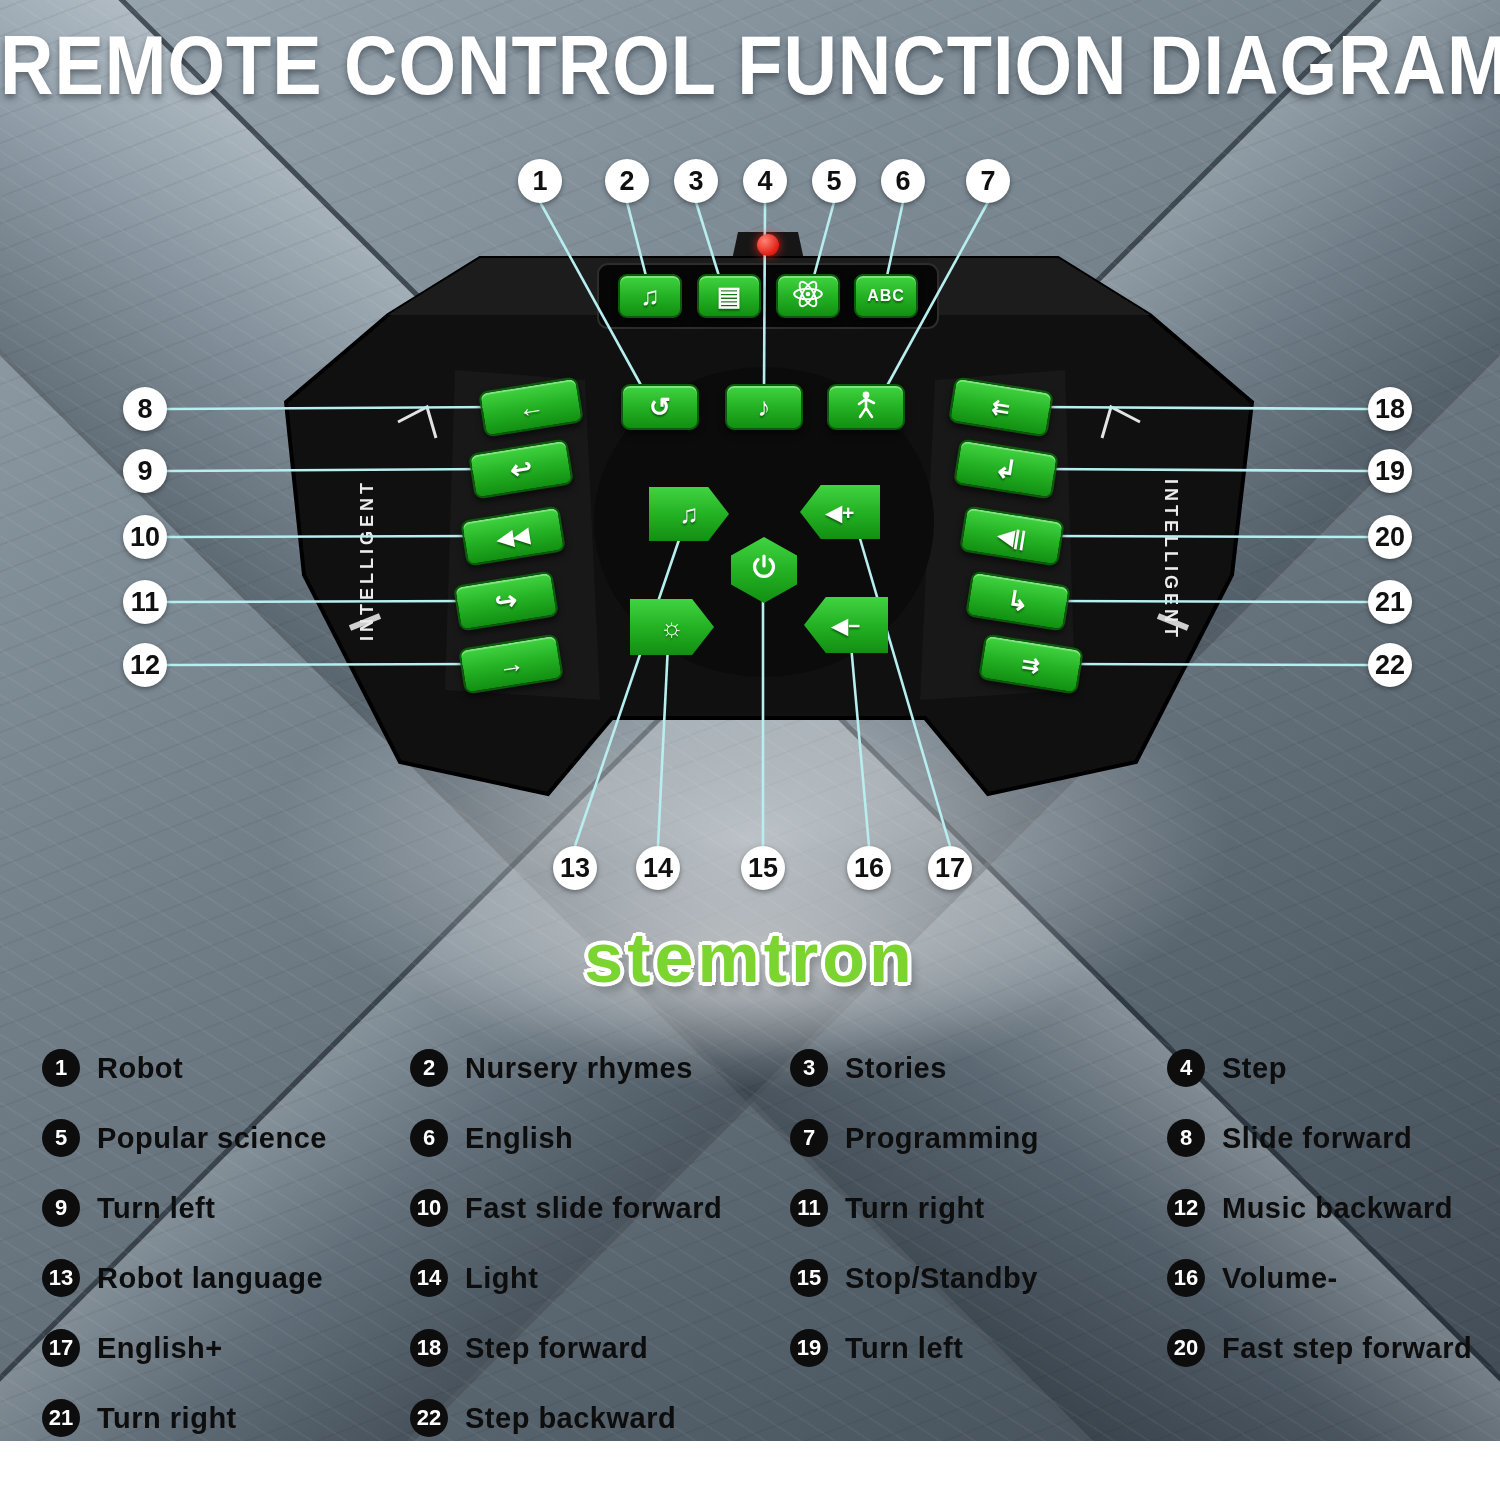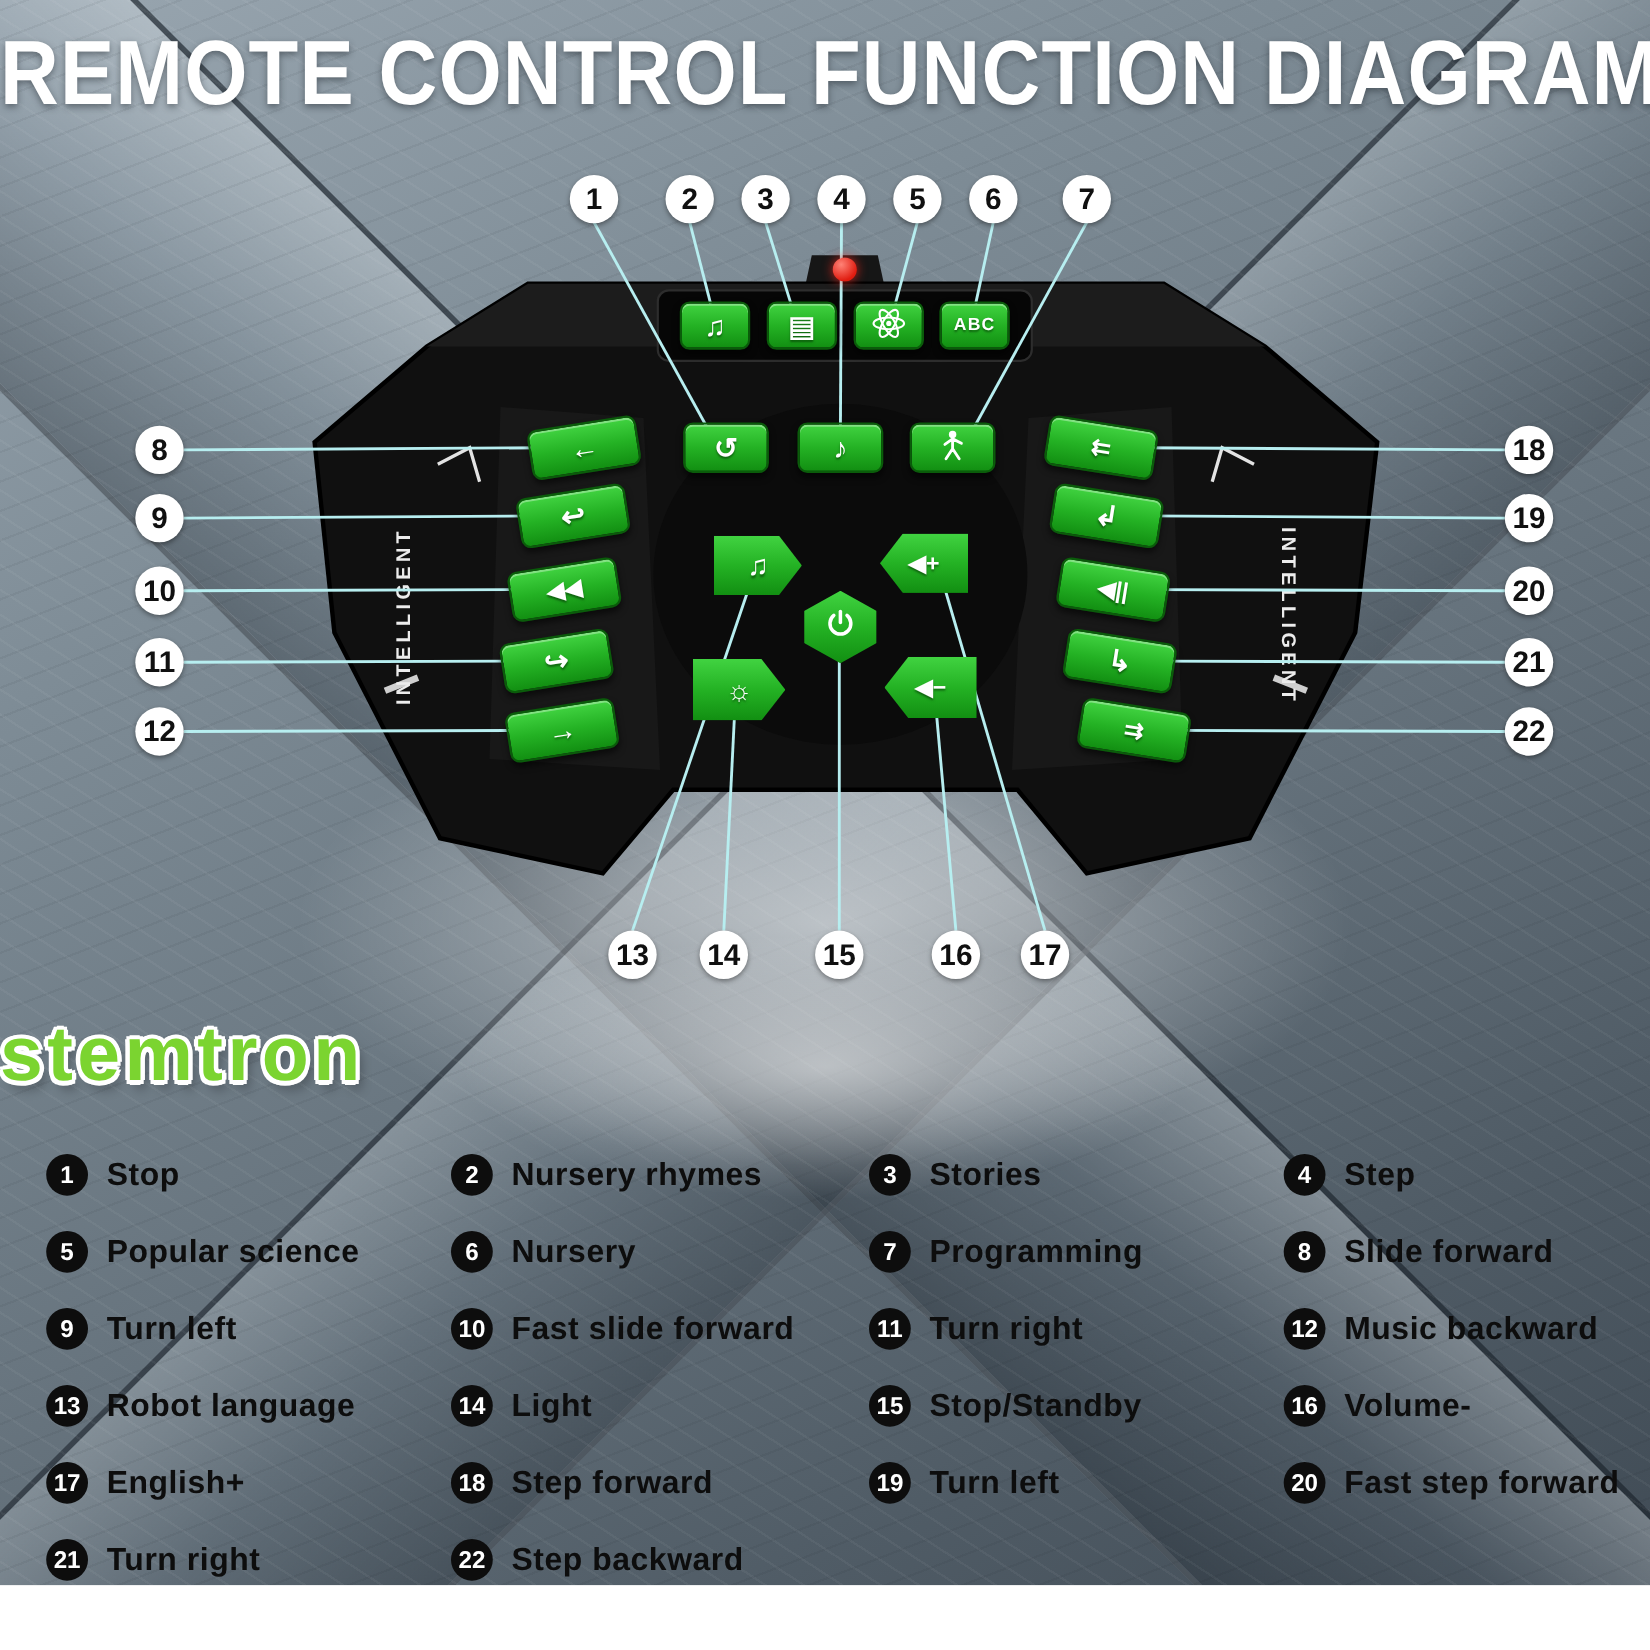--- a/index.html
+++ b/index.html
@@ -39,21 +39,21 @@
   .glyph.abc{font-size:16px;letter-spacing:1px;font-weight:900}
   .btn.noborder{border:none;border-radius:0;box-shadow:none;filter:drop-shadow(0 4px 5px rgba(0,0,0,.55))}
   .clip-right{clip-path:polygon(0 0,74% 0,100% 50%,74% 100%,0 100%)}
   .clip-left{clip-path:polygon(26% 0,100% 0,100% 100%,26% 100%,0 50%)}
   .clip-hex{clip-path:polygon(50% 0,100% 28%,100% 72%,50% 100%,0 72%,0 28%)}
   .tilt-l{transform:rotate(-9deg)}
   .tilt-r{transform:rotate(9deg)}
   .co{position:absolute;width:44px;height:44px;border-radius:50%;background:#fff;color:#101010;
     display:flex;align-items:center;justify-content:center;font-size:27px;font-weight:bold;
     box-shadow:0 2px 5px rgba(0,0,0,.4)}
-  .logo{position:absolute;top:918px;width:100%;}
+  .logo{position:absolute;top:918px;width:100%;text-align:center}
   .logo-inner{position:relative;display:inline-block;font-size:70px;font-weight:900;letter-spacing:4px;color:#7bd430;
     text-shadow:-3px -3px 0 #fff,3px -3px 0 #fff,-3px 3px 0 #fff,3px 3px 0 #fff,
       0 -4px 0 #fff,0 4px 0 #fff,-4px 0 0 #fff,4px 0 0 #fff,5px 8px 10px rgba(0,0,0,.3)}
   .legend{position:absolute;left:42px;top:1033px;right:18px;display:grid;
     grid-template-columns:368px 380px 377px auto;grid-auto-rows:70px;align-items:center}
   .li{display:flex;align-items:center;gap:17px}
   .ln{width:38px;height:38px;min-width:38px;border-radius:50%;background:#0d0d0d;color:#fff;
     display:flex;align-items:center;justify-content:center;font-size:22px;font-weight:bold}
   .ll{font-size:29px;font-weight:bold;color:#0d0d0d;letter-spacing:.5px}
 </style>
@@ -229,41 +229,41 @@
   <div class="co" style="left:847px;top:846px">16</div>
   <div class="co" style="left:928px;top:846px">17</div>
 
   <div class="logo">
     <span class="logo-inner">stemtron</span>
   </div>
 
   <div class="legend">
     <div class="li">
         <span class="ln">1</span>
-        <span class="ll">Stop</span>
+        <span class="ll">Robot</span>
       </div>
     <div class="li">
         <span class="ln">2</span>
         <span class="ll">Nursery rhymes</span>
       </div>
     <div class="li">
         <span class="ln">3</span>
         <span class="ll">Stories</span>
       </div>
     <div class="li">
         <span class="ln">4</span>
         <span class="ll">Step</span>
       </div>
     <div class="li">
         <span class="ln">5</span>
         <span class="ll">Popular science</span>
       </div>
     <div class="li">
         <span class="ln">6</span>
-        <span class="ll">Nursery</span>
+        <span class="ll">English</span>
       </div>
     <div class="li">
         <span class="ln">7</span>
         <span class="ll">Programming</span>
       </div>
     <div class="li">
         <span class="ln">8</span>
         <span class="ll">Slide forward</span>
       </div>
     <div class="li">

